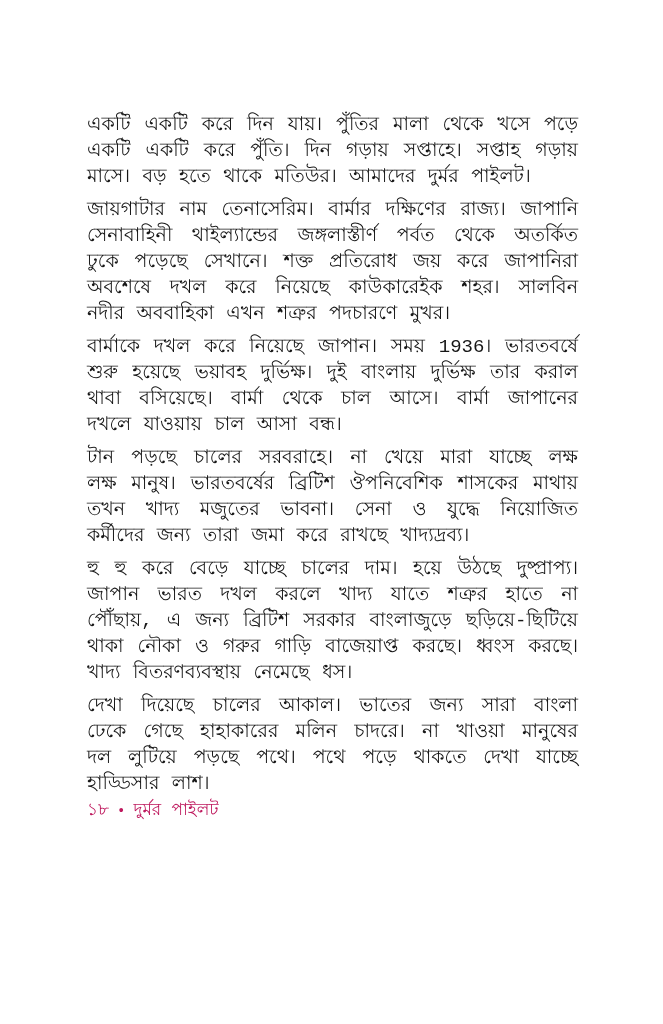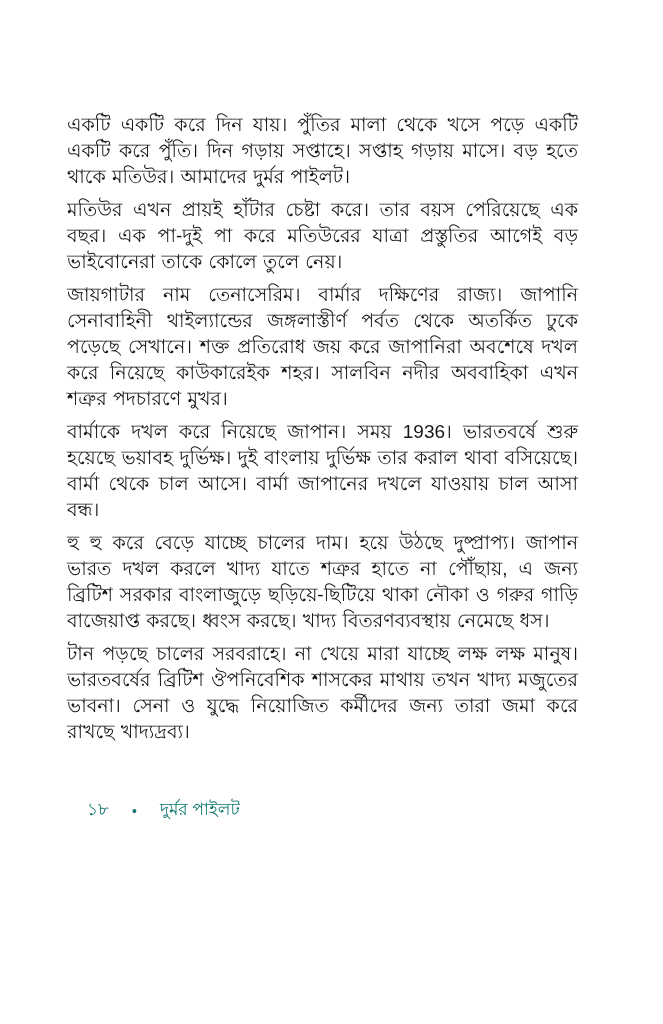--- a/index.html
+++ b/index.html
@@ -6,62 +6,62 @@
     margin: 0;
     padding: 0;
     background: #ffffff;
   }
   .page {
     position: relative;
     width: 663px;
     height: 896px;
     background: #ffffff;
     box-sizing: border-box;
-    padding: 112px 85px 0 67px;
+    padding: 112px 85px 0 87px;
     overflow: hidden;
-    font-family: Liberation Sans, sans-serif;
+    font-family: Liberation Mono, monospace;
   }
   .text-block p {
     margin: 0 0 7px 0;
     font-size: 19px;
     line-height: 26px;
     color: #161616;
     text-align: justify;
     text-justify: inter-word;
     word-spacing: 1px;
   }
   .footer {
     position: absolute;
     left: 87px;
     bottom: 72px;
     display: flex;
     align-items: center;
-    gap: 23px;
+    gap: 8px;
     font-size: 17px;
-    color: #0f766e;
+    color: #be185d;
   }
   .footer .bullet {
     font-size: 14px;
     line-height: 1;
     position: relative;
     top: 1px;
   }
 </style>
 </head>
 <body>
 
 <div class="page">
 
   <div class="text-block">
     <p lang="bn">একটি একটি করে দিন যায়। পুঁতির মালা থেকে খসে পড়ে একটি একটি করে পুঁতি। দিন গড়ায় সপ্তাহে। সপ্তাহ গড়ায় মাসে। বড় হতে থাকে মতিউর। আমাদের দুর্মর পাইলট।</p>
-    <p lang="bn">মতিউর এখন প্রায়ই হাঁটার চেষ্টা করে। তার বয়স পেরিয়েছে এক বছর। এক পা-দুই পা করে মতিউরের যাত্রা প্রস্তুতির আগেই বড় ভাইবোনেরা তাকে কোলে তুলে নেয়।</p>
     <p lang="bn">জায়গাটার নাম তেনাসেরিম। বার্মার দক্ষিণের রাজ্য। জাপানি সেনাবাহিনী থাইল্যান্ডের জঙ্গলাস্তীর্ণ পর্বত থেকে অতর্কিত ঢুকে পড়েছে সেখানে। শক্ত প্রতিরোধ জয় করে জাপানিরা অবশেষে দখল করে নিয়েছে কাউকারেইক শহর। সালবিন নদীর অববাহিকা এখন শত্রুর পদচারণে মুখর।</p>
     <p lang="bn">বার্মাকে দখল করে নিয়েছে জাপান। সময় 1936। ভারতবর্ষে শুরু হয়েছে ভয়াবহ দুর্ভিক্ষ। দুই বাংলায় দুর্ভিক্ষ তার করাল থাবা বসিয়েছে। বার্মা থেকে চাল আসে। বার্মা জাপানের দখলে যাওয়ায় চাল আসা বন্ধ।</p>
+    <p lang="bn">টান পড়ছে চালের সরবরাহে। না খেয়ে মারা যাচ্ছে লক্ষ লক্ষ মানুষ। ভারতবর্ষের ব্রিটিশ ঔপনিবেশিক শাসকের মাথায় তখন খাদ্য মজুতের ভাবনা। সেনা ও যুদ্ধে নিয়োজিত কর্মীদের জন্য তারা জমা করে রাখছে খাদ্যদ্রব্য।</p>
     <p lang="bn">হু হু করে বেড়ে যাচ্ছে চালের দাম। হয়ে উঠছে দুষ্প্রাপ্য। জাপান ভারত দখল করলে খাদ্য যাতে শত্রুর হাতে না পৌঁছায়, এ জন্য ব্রিটিশ সরকার বাংলাজুড়ে ছড়িয়ে-ছিটিয়ে থাকা নৌকা ও গরুর গাড়ি বাজেয়াপ্ত করছে। ধ্বংস করছে। খাদ্য বিতরণব্যবস্থায় নেমেছে ধস।</p>
-    <p lang="bn">টান পড়ছে চালের সরবরাহে। না খেয়ে মারা যাচ্ছে লক্ষ লক্ষ মানুষ। ভারতবর্ষের ব্রিটিশ ঔপনিবেশিক শাসকের মাথায় তখন খাদ্য মজুতের ভাবনা। সেনা ও যুদ্ধে নিয়োজিত কর্মীদের জন্য তারা জমা করে রাখছে খাদ্যদ্রব্য।</p>
+    <p lang="bn">দেখা দিয়েছে চালের আকাল। ভাতের জন্য সারা বাংলা ঢেকে গেছে হাহাকারের মলিন চাদরে। না খাওয়া মানুষের দল লুটিয়ে পড়ছে পথে। পথে পড়ে থাকতে দেখা যাচ্ছে হাড্ডিসার লাশ।</p>
   </div>
 
   <div class="footer">
     <span lang="bn">১৮</span>
     <span class="bullet">•</span>
     <span lang="bn">দুর্মর পাইলট</span>
   </div>
 
 </div>
 

